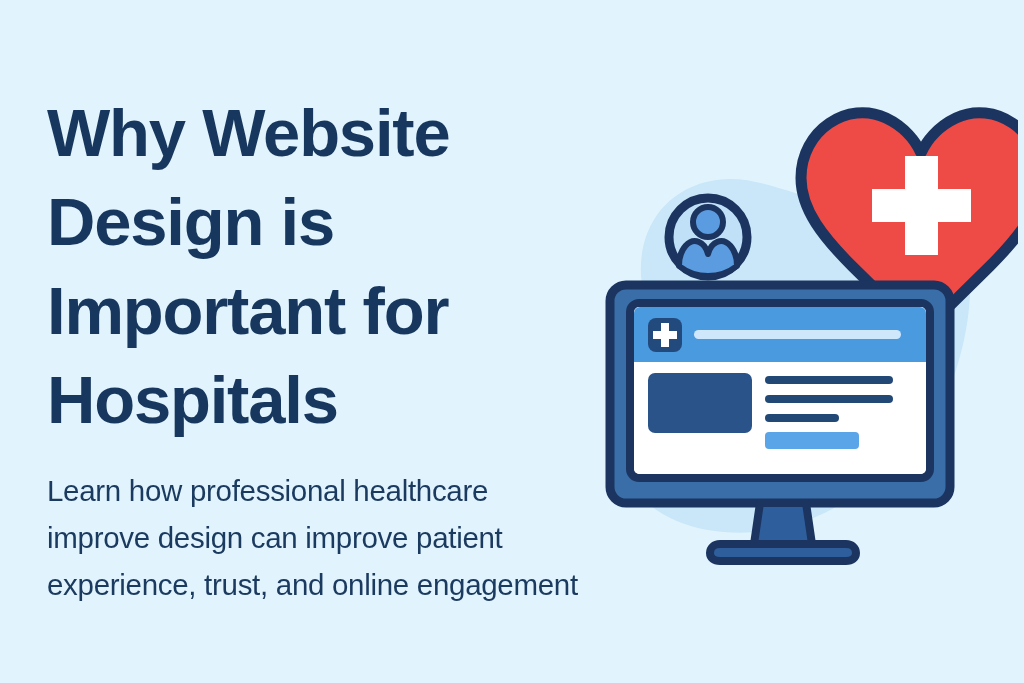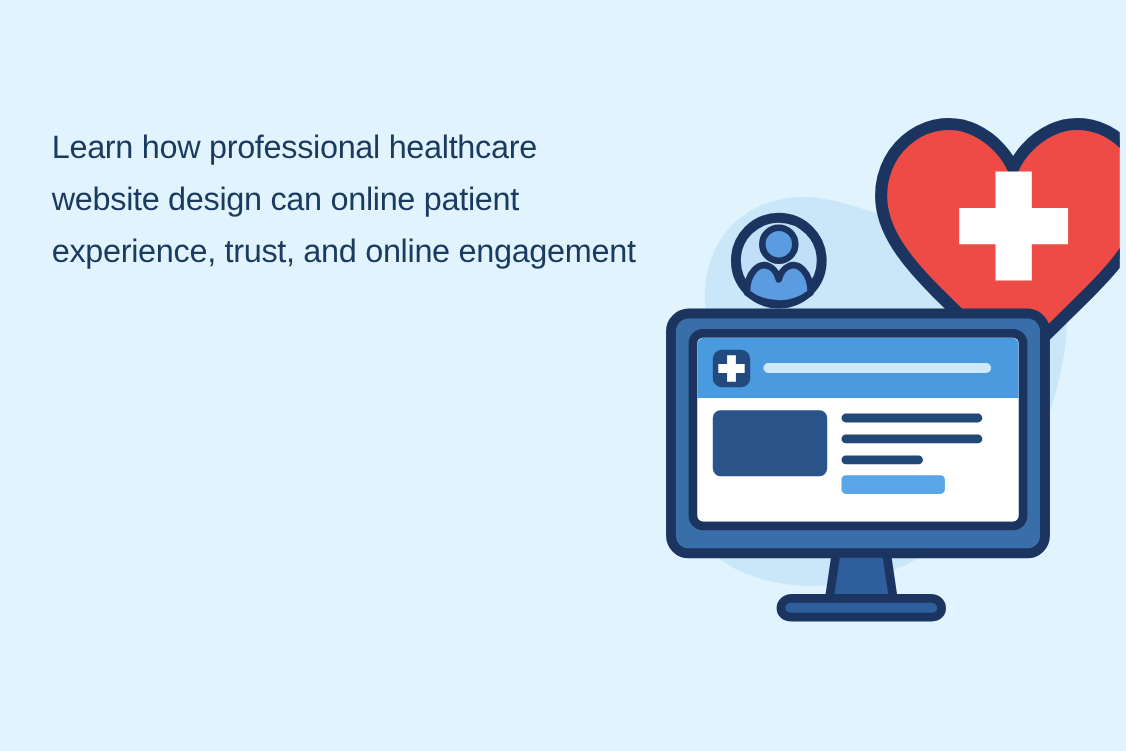--- a/index.html
+++ b/index.html
@@ -64,22 +64,26 @@
     width: 470px;
     height: 520px;
   }
 </style>
 </head>
 <body>
 
 <div id="banner">
 
   <div id="text-block">
+    <h1 id="headline">Why Website
+Design is
+Important for
+Hospitals</h1>
     <p id="subtitle">Learn how professional healthcare
-website design can online patient
+improve design can improve patient
 experience, trust, and online engagement</p>
   </div>
 
   <div id="illustration">
     <svg viewBox="0 0 470 520" xmlns="http://www.w3.org/2000/svg">
 
       <g>
         <path d="M 105 250
                  C 78 195, 96 128, 158 112
                  C 205 100, 243 128, 276 128

